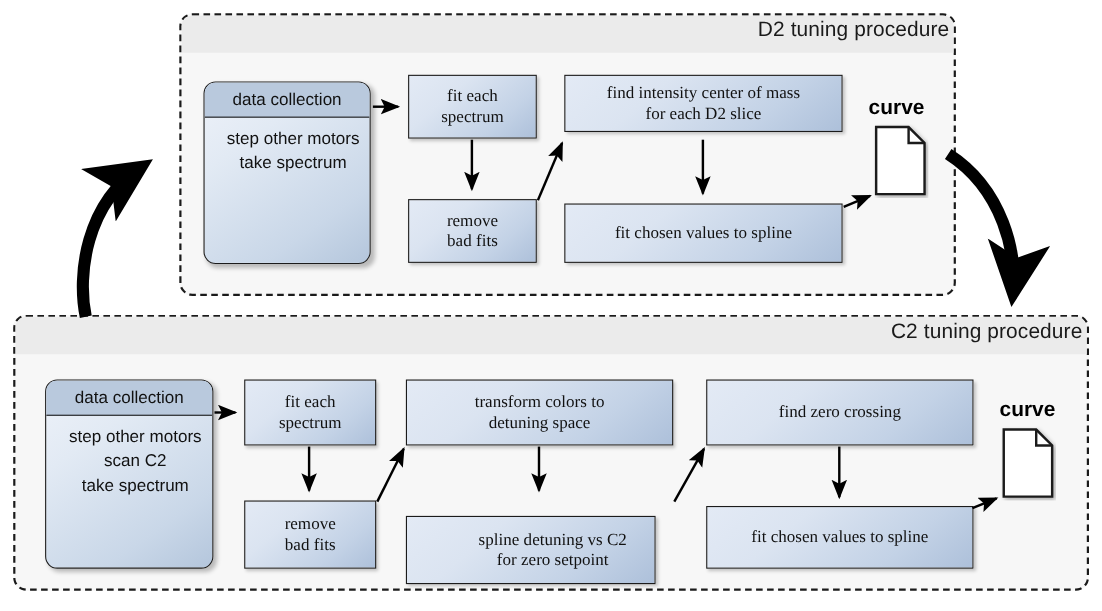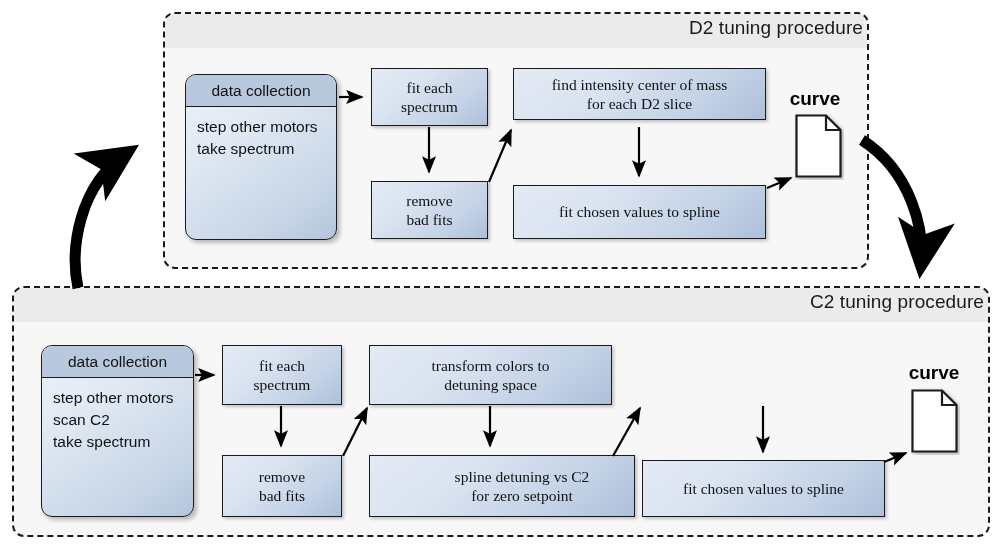--- a/index.html
+++ b/index.html
@@ -21,21 +21,21 @@
         background:linear-gradient(140deg,#e3eaf5 0%,#dbe4f1 32%,#c3d2e6 72%,#adc0da 100%);
         display:flex;align-items:center;justify-content:center;text-align:center;
         font-size:15.5px;line-height:1.25;color:#111;
         box-shadow:2px 2px 3px rgba(0,0,0,0.22);font-family:Liberation Serif, serif;}
   .node span{display:block;padding:0 4px;}
 
   
   .dcbox{position:absolute;box-sizing:border-box;border:1.6px solid #1b1b1b;
          border-radius:11px;overflow:hidden;
          background:linear-gradient(145deg,#eef2f9 0%,#e2eaf4 30%,#c9d7e8 75%,#b4c6dc 100%);
-         box-shadow:3px 3px 4px rgba(0,0,0,0.25);}
+         box-shadow:3px 3px 4px rgba(0,0,0,0.25);text-align:center;}
   .dcbox .dchead{height:31px;background:#b9c9dd;border-bottom:1.6px solid #1b1b1b;
          display:flex;align-items:center;justify-content:center;
          font-size:15.5px;color:#111;}
   .dcbox .dcbody{padding:9px 0 0 11px;font-size:15.5px;line-height:1.42;color:#111;}
 
   
   .doc{position:absolute;}
   .doclabel{position:absolute;font-size:19px;font-weight:bold;color:#000;
             white-space:nowrap;text-align:center;}
 
@@ -121,27 +121,30 @@
     </span>
   </div>
 
   <div class="node" style="left:369px;top:345px;width:243px;height:60px;">
     <span>
       <span style="display: block;">transform colors to</span>
       <span style="display: block;">detuning space</span>
     </span>
   </div>
 
-  <div class="node" style="left:369px;top:455px;width:266px;height:62px;padding-left:40px;">
+  <div class="node" style="left:369px;top:469px;width:227px;height:62px;padding-left:40px;">
     <span>
       <span style="display: block;">spline detuning vs C2</span>
       <span style="display: block;">for zero setpoint</span>
     </span>
   </div>
 
+  <div class="node" style="left:642px;top:345px;width:243px;height:60px;">
+    <span>find zero crossing</span>
+  </div>
 
   <div class="node" style="left:642px;top:460px;width:243px;height:57px;">
     <span>fit chosen values to spline</span>
   </div>
 
   <div class="doclabel" style="left:898px;top:362px;width:72px;">curve</div>
   <div class="doc" style="left:910px;top:387px;width:50px;height:68px;">
     <svg width="50" height="68" viewBox="0 0 50 68">
       <path d="M2.5,64.5 L2.5,3.5 L32,3.5 L46.5,18 L46.5,64.5 Z" fill="#ffffff" stroke="#1b1b1b" stroke-width="2.2" style="filter:drop-shadow(2px 2px 2px rgba(0,0,0,0.30));"></path>
       <path d="M32,3.5 L32,18 L46.5,18" fill="none" stroke="#1b1b1b" stroke-width="2.2"></path>

